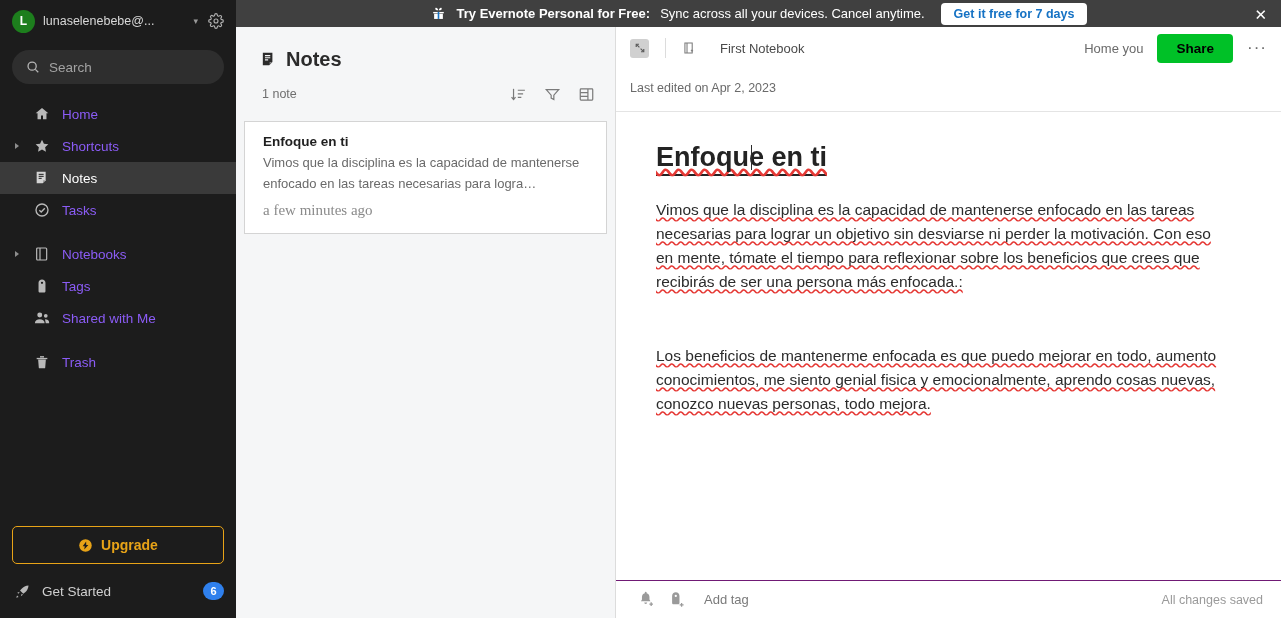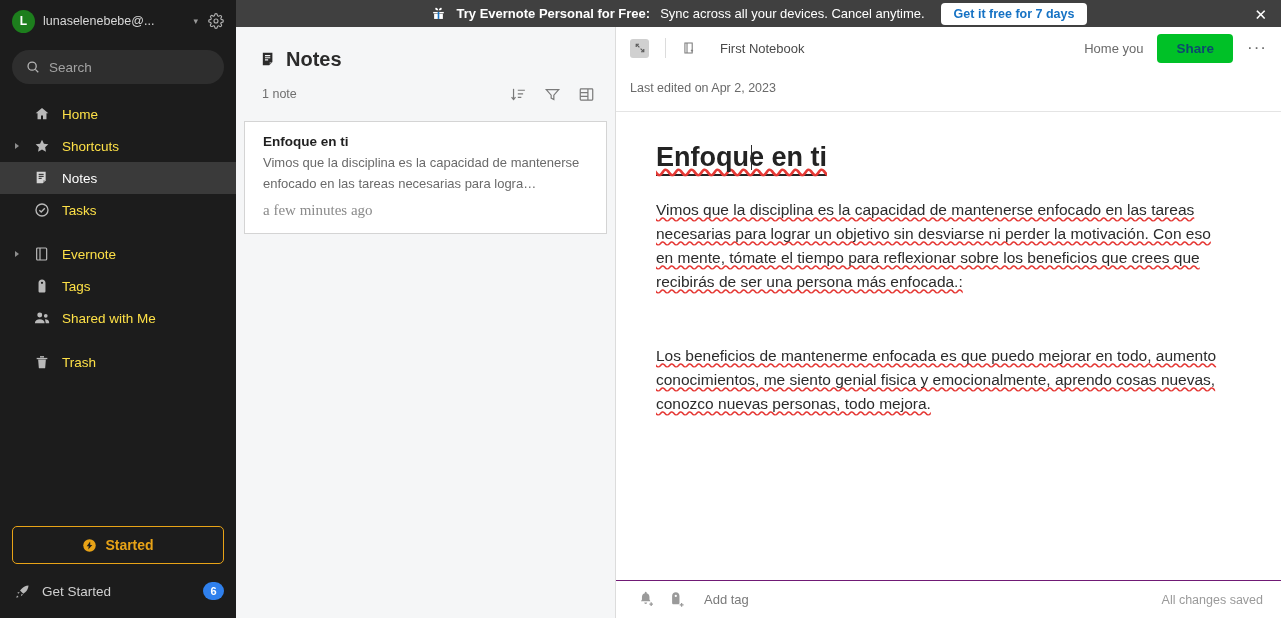--- a/index.html
+++ b/index.html
@@ -50,21 +50,21 @@
     display: flex; align-items: center; padding: 0 14px;
     color: #fff; font-size: 14px; font-weight: bold; gap: 8px;
     cursor: pointer;
   }
   .new-btn .lbl { flex: 1 1 auto; }
 
   .nav { margin-top: 14px; }
   .nav-item {
     height: 32px; display: flex; align-items: center;
     padding-left: 12px; gap: 10px; cursor: pointer;
-    font-size: 13.5px; color: #fde047;
+    font-size: 13.5px; color: #8b5cf6;
   }
   .nav-item.active { background: #3a3a3a; color: #fff; }
   .nav-item .tw { width: 10px; flex: 0 0 10px; display: flex; align-items: center; justify-content: center; }
   .nav-item .ico { width: 20px; flex: 0 0 20px; display: flex; align-items: center; justify-content: center; }
   .nav-gap { height: 12px; }
   .tri { width: 0; height: 0; border-left: 4px solid #8e8e8e; border-top: 3.5px solid transparent; border-bottom: 3.5px solid transparent; }
 
   .sb-bottom { position: absolute; left: 0; right: 0; bottom: 0; padding: 0 12px 8px 12px; }
   .upgrade {
     height: 38px; border: 1px solid #e8a317; border-radius: 5px;
@@ -120,21 +120,21 @@
   .expand-btn {
     width: 19px; height: 19px; background: #d0d0d0; border-radius: 3px;
     display: flex; align-items: center; justify-content: center; cursor: pointer;
     flex: 0 0 19px;
   }
   .vdiv { width: 1px; height: 20px; background: #dcdcdc; margin: 0 16px; }
   .nb-link { display: flex; align-items: center; gap: 24px; font-size: 13px; color: #4a4a4a; cursor: pointer; }
   .ed-spacer { flex: 1 1 auto; }
   .onlyyou { font-size: 13px; color: #6a6a6a; margin-right: 14px; }
   .share-btn {
-    background: #00c127; color: #0c4a6e; font-size: 13.5px; font-weight: bold;
+    background: #00c127; color: #000000; font-size: 13.5px; font-weight: bold;
     padding: 7px 19px; border-radius: 4px; cursor: pointer;
   }
   .more-btn { margin-left: 14px; color: #6a6a6a; font-size: 17px; letter-spacing: 1px; cursor: pointer; line-height: 10px; }
 
   .ed-meta { padding: 12px 0 0 14px; font-size: 12.5px; color: #6a6a6a; }
   .ed-rule { height: 1px; background: #e4e4e4; margin-top: 16px; }
 
   .ed-body { flex: 1 1 auto; padding: 30px 40px 0 40px; overflow: hidden; }
   .ed-h1 {
     font-size: 27px; font-weight: bold; color: #232323;
@@ -264,21 +264,21 @@
       <div class="nav-item">
         <span class="tw">
             <span class="tri"></span>
           </span>
         <span class="ico">
           <svg width="16" height="16" viewBox="0 0 24 24" fill="none" stroke="#b9b9b9" stroke-width="1.8">
             <rect x="4" y="3" width="15" height="18" rx="1.5"></rect>
               <path d="M9 3v18"></path>
           </svg>
         </span>
-        <span>Evernote</span>
+        <span>Notebooks</span>
       </div>
 
       <div class="nav-item">
         <span class="tw"></span>
         <span class="ico">
           <svg width="16" height="16" viewBox="0 0 24 24" fill="#b9b9b9">
             <path d="M12 2.2c-3 0-5.2 2.1-5.2 5v12.6c0 1.2 1 2 2.1 2h6.2c1.1 0 2.1-.8 2.1-2V7.2c0-2.9-2.2-5-5.2-5z"></path>
             <circle cx="12" cy="7.2" r="1.7" fill="#1c1c1c"></circle>
           </svg>
         </span>
@@ -312,21 +312,21 @@
         <span>Trash</span>
       </div>
     </div>
 
     <div class="sb-bottom">
       <div class="upgrade">
         <svg width="15" height="15" viewBox="0 0 24 24">
           <circle cx="12" cy="12" r="10" fill="#e8a317"></circle>
           <path d="M13 5.5L7.5 13h3.3l-.8 5.5L16.5 11h-3.3z" fill="#1c1c1c"></path>
         </svg>
-        <span>Started</span>
+        <span>Upgrade</span>
       </div>
       <div class="getstarted">
         <span class="ico">
           <svg width="17" height="17" viewBox="0 0 24 24" fill="#b9b9b9">
             <path d="M20.5 3.4c-4 .2-7.3 1.8-9.7 4.6l-2.3 2.7 4.6 4.6 2.7-2.3c2.8-2.4 4.4-5.7 4.7-9.6z"></path>
             <path d="M8.2 12.3l-3.6 1.3 1.7 1.7 1.9-3z"></path>
             <path d="M10.9 15l-1.3 3.6 3-1.9-1.7-1.7z"></path>
             <path d="M3.2 20.8l3.3-1.1-2.2-2.2z"></path>
           </svg>
         </span>

